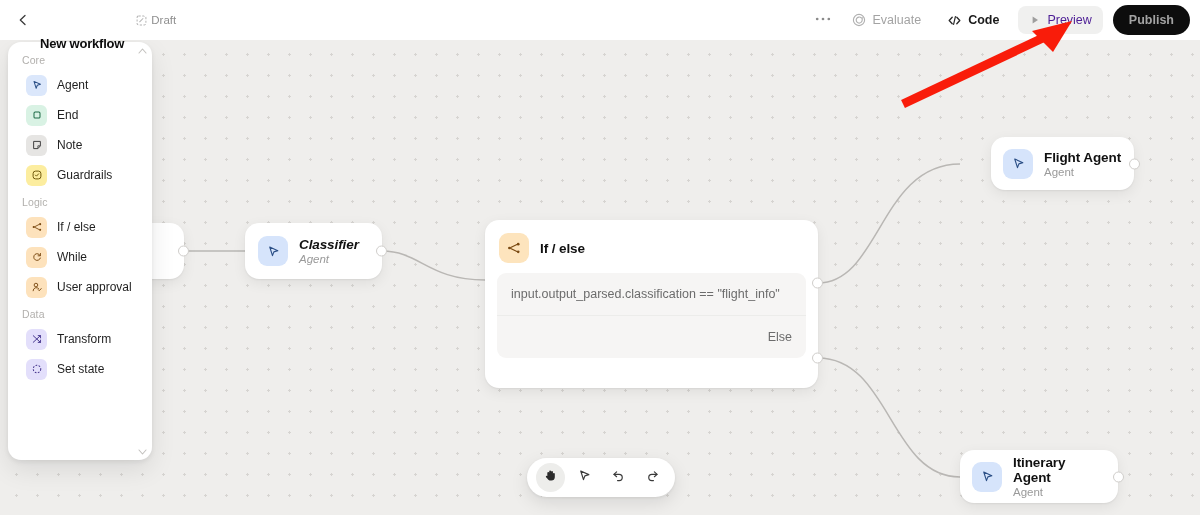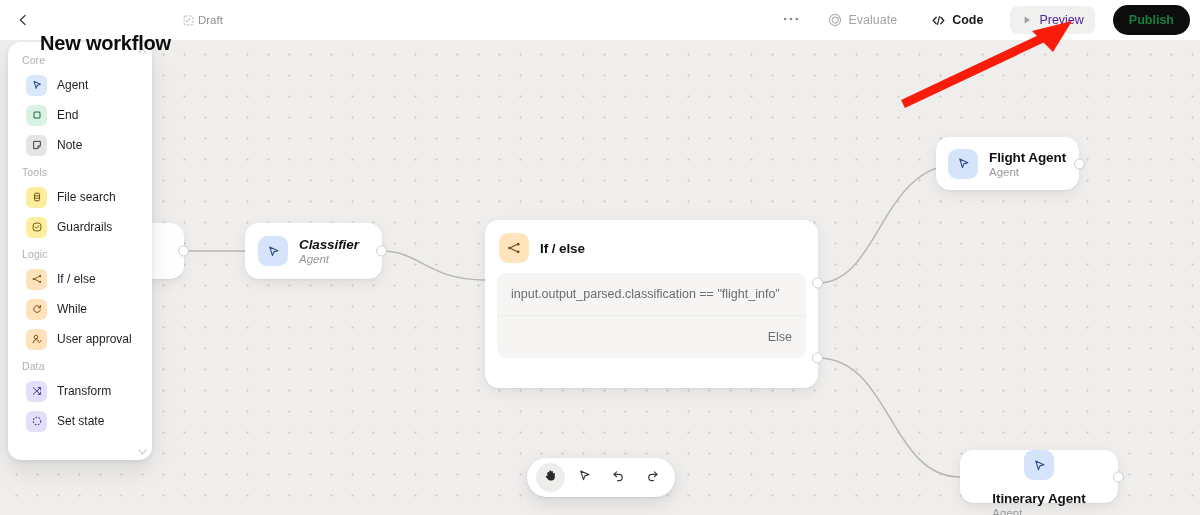--- a/index.html
+++ b/index.html
@@ -24,53 +24,53 @@
     z-index: 40;
   }
   .back-btn {
     width: 26px; height: 26px; margin-left: 10px;
     display: flex; align-items: center; justify-content: center;
     border-radius: 6px; cursor: pointer;
   }
   .back-btn svg { display:block; }
   .wf-title {
     margin-left: 4px;
-    font-size: 20px; font-weight: 700; color: #0d0d0d;
+    font-size: 13px; font-weight: 700; color: #0d0d0d;
     letter-spacing: -0.2px;
     margin-top: 47px;
   }
   .draft-chip {
     margin-left: 12px;
     display: flex; align-items: center; gap: 4px;
     font-size: 11.5px; color: #8f8f8f; font-weight: 400;
   }
   .draft-chip svg { display:block; opacity: .75; }
   .topbar-right {
     margin-left: auto; margin-right: 10px;
-    display: flex; align-items: center; gap: 12px;
+    display: flex; align-items: center; gap: 4px;
   }
   .tb-dots {
     width: 28px; height: 28px; border-radius: 7px;
     display:flex; align-items:center; justify-content:center;
     cursor:pointer; color:#7a7a7a; font-size:15px; letter-spacing:1px;
     line-height: 8px; padding-bottom: 5px;
   }
   .tb-btn {
     height: 28px; padding: 0 11px; border-radius: 8px;
     display: flex; align-items: center; gap: 6px;
     font-size: 12.5px; cursor: pointer; background: transparent;
     border: none;
   }
   .tb-btn.muted { color: #a3a3a3; font-weight: 400; }
   .tb-btn.dark  { color: #1a1a1a; font-weight: 700; text-align: right; }
   .tb-btn.preview { color: #4c1d95; font-weight: 400; background: #f0f0ef; margin-left: 4px; }
   .tb-btn svg { display: block; }
   .publish-btn {
     height: 30px; padding: 0 16px; border-radius: 16px;
-    background: #0d0d0d; color: #15803d;
+    background: #0d0d0d; color: #a3a3a3;
     font-size: 12.5px; font-weight: 700;
     display: flex; align-items: center; justify-content: center;
     cursor: pointer; border: none; margin-left: 6px;
     font-family: "Liberation Sans", sans-serif;
   }
 
   
   .canvas {
     position: absolute; left: 0; top: 40px;
     width: 1200px; height: 475px;
@@ -124,24 +124,24 @@
     font-size: 12.5px; color: #6c6c6c; text-align: left;
     border-bottom: 1px solid #ececea;
   }
   .else-row {
     margin: 0 12px 12px 12px; padding: 14px 14px;
     background: #f6f5f4; border-radius: 0 0 9px 9px;
     font-size: 12.5px; color: #6c6c6c; text-align: right;
   }
 
   
-  #node-flight { left: 936px; top: 97px; width: 143px; height: 53px; }
+  #node-flight { left: 991px; top: 97px; width: 143px; height: 53px; }
   #node-flight .node-head { padding: 0 12px; height: 53px; }
   #node-itinerary { left: 960px; top: 410px; width: 158px; height: 53px; }
-  #node-itinerary .node-head { padding: 0 12px; height: 53px; flex-direction: column; }
+  #node-itinerary .node-head { padding: 0 12px; height: 53px; }
 
   
   .panel {
     position: absolute; left: 8px; top: 42px;
     width: 144px; height: 418px;
     background: #ffffff; border-radius: 13px;
     box-shadow: 0 2px 5px rgba(0,0,0,.07), 0 10px 26px rgba(0,0,0,.09);
     z-index: 30;
     padding: 6px 0 6px 0;
     overflow: hidden;
@@ -381,30 +381,20 @@
     <div class="p-item">
       <div class="p-ico gray">
         <svg width="12" height="12" viewBox="0 0 16 16" fill="none">
           <path d="M3.5 3.2 h9 v6 l-3.3 3.6 h-5.7 z" stroke="#3d3d3d" stroke-width="1.3" stroke-linejoin="round" fill="none"></path>
           <path d="M12.2 9.1 h-3 v3.4" stroke="#3d3d3d" stroke-width="1.1" stroke-linejoin="round" fill="none"></path>
         </svg>
       </div>
       <div class="p-label">Note</div>
     </div>
 
-    <div class="sec-label">Tools</div>
-    <div class="p-item">
-      <div class="p-ico yellow">
-        <svg width="12" height="12" viewBox="0 0 16 16" fill="none">
-          <rect x="4.6" y="3" width="6.8" height="10" rx="1.6" stroke="#6b5407" stroke-width="1.3"></rect>
-          <path d="M4.6 6.4 h6.8 M4.6 9.6 h6.8" stroke="#6b5407" stroke-width="1.2"></path>
-        </svg>
-      </div>
-      <div class="p-label">File search</div>
-    </div>
     <div class="p-item">
       <div class="p-ico yellow">
         <svg width="12" height="12" viewBox="0 0 16 16" fill="none">
           <rect x="2.8" y="2.8" width="10.4" height="10.4" rx="3.3" stroke="#6b5407" stroke-width="1.3"></rect>
           <path d="M5.9 8.1 L7.3 9.5 L10.2 6.4" stroke="#6b5407" stroke-width="1.3" stroke-linecap="round" stroke-linejoin="round"></path>
         </svg>
       </div>
       <div class="p-label">Guardrails</div>
     </div>
 

